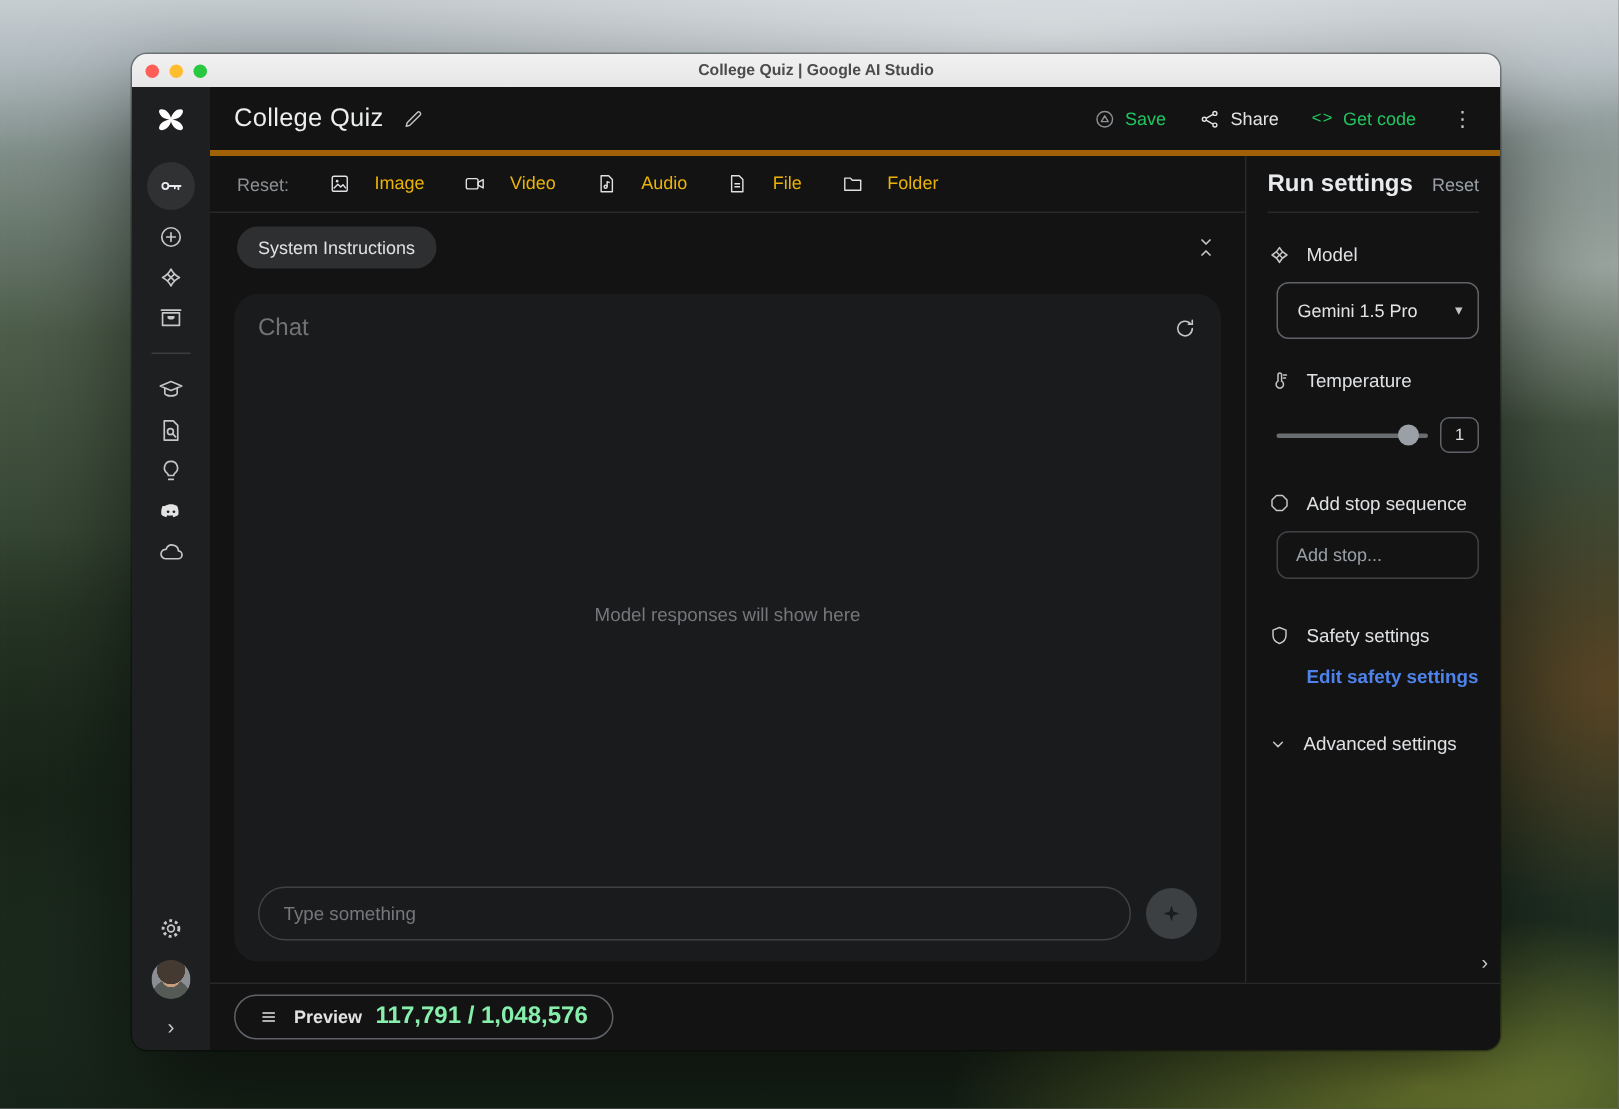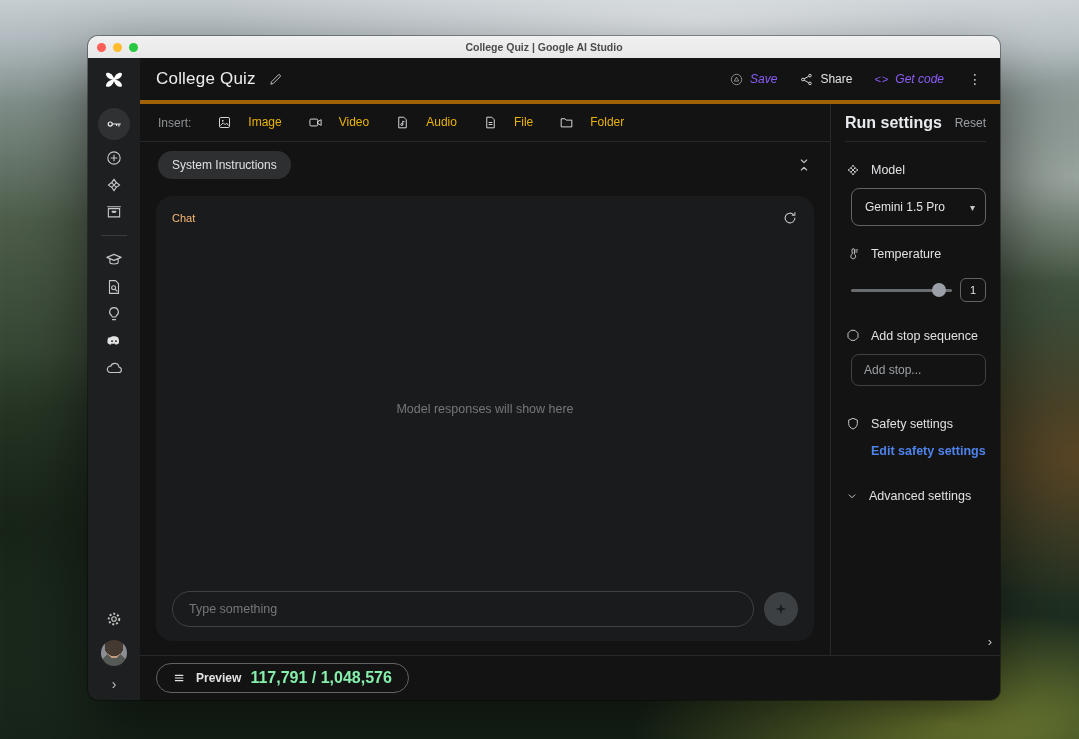--- a/index.html
+++ b/index.html
@@ -67,21 +67,21 @@
   .main { flex:1; display:flex; flex-direction:column; min-width:0; }
 
   .header {
     height:46px; flex:0 0 46px; display:flex; align-items:center;
     padding:0 16px; border-bottom:4px solid #a16207;
   }
   .doc-title { font-size:17px; font-weight:400; color:#eceded; letter-spacing:.2px; }
   .pencil { margin-left:12px; cursor:pointer; display:flex; }
   .header-actions { margin-left:auto; display:flex; align-items:center; gap:22px; }
   .action { display:flex; align-items:center; gap:6px; font-size:12px; cursor:pointer; }
-  .action.dim { color:#8b5cf6;font-style:italic; }
+  .action.dim { color:#22c55e; }
   .action.bright { color:#e3e3e3; }
   .more-vert { color:#c4c7c5; font-size:14px; cursor:pointer; padding:0 2px; }
 
   .content { flex:1; display:flex; min-height:0; }
 
   
   .workspace { flex:1; display:flex; flex-direction:column; min-width:0; background:#111214; }
   .toolbar {
     height:38px; flex:0 0 38px; display:flex; align-items:center; gap:26px;
     padding:0 18px; border-bottom:1px solid #28292b; background:#131314;
@@ -94,21 +94,21 @@
     border-radius:16px; cursor:pointer;
   }
   .unfold { margin-left:auto; cursor:pointer; display:flex; color:#c4c7c5; }
 
   .chat-wrap { flex:1; padding:8px 16px 14px; min-height:0; background:#131314; }
   .chat-card {
     height:100%; background:#1a1b1d; border-radius:16px; position:relative;
     display:flex; flex-direction:column; padding:14px 16px;
   }
   .chat-head { display:flex; align-items:center; }
-  .chat-title { font-size:11px; color:#fdba74;text-align:right; }
+  .chat-title { font-size:16px; color:#737373;text-align:right; }
   .refresh { margin-left:auto; cursor:pointer; display:flex; color:#c4c7c5; }
   .chat-empty { flex:1; display:flex; align-items:center; justify-content:center;
     font-size:12.5px; color:#75777a; }
   .chat-inputrow { display:flex; align-items:center; gap:10px; }
   .chat-input {
     flex:1; height:36px; background:transparent; border:1px solid #3f4245; border-radius:20px;
     color:#e3e3e3; font-size:12.5px; padding:0 16px; outline:none;
     font-family:"Liberation Sans","DejaVu Sans",sans-serif;
   }
   .chat-input::placeholder { color:#75777a; }
@@ -294,21 +294,21 @@
           </div>
           <div class="more-vert">⋮</div>
         </div>
       </div>
 
       <div class="content">
 
         <div class="workspace">
 
           <div class="toolbar">
-            <span class="toolbar-label">Insert:</span>
+            <span class="toolbar-label">Reset:</span>
             <div class="tool-item">
               <svg viewBox="0 0 24 24" width="15" height="15" fill="none" stroke="#dfe1e3" stroke-width="1.5" stroke-linejoin="round">
                   <rect x="4" y="4" width="16" height="16" rx="2"></rect>
                   <circle cx="9.2" cy="9.2" r="1.4" fill="#dfe1e3" stroke="none"></circle>
                   <path d="M5.5 17l4.5-4.5 3 3 2.5-2.5 3 4"></path>
                 </svg>
               <span>Image</span>
             </div>
             <div class="tool-item">
               <svg viewBox="0 0 24 24" width="15" height="15" fill="none" stroke="#dfe1e3" stroke-width="1.5" stroke-linejoin="round">

